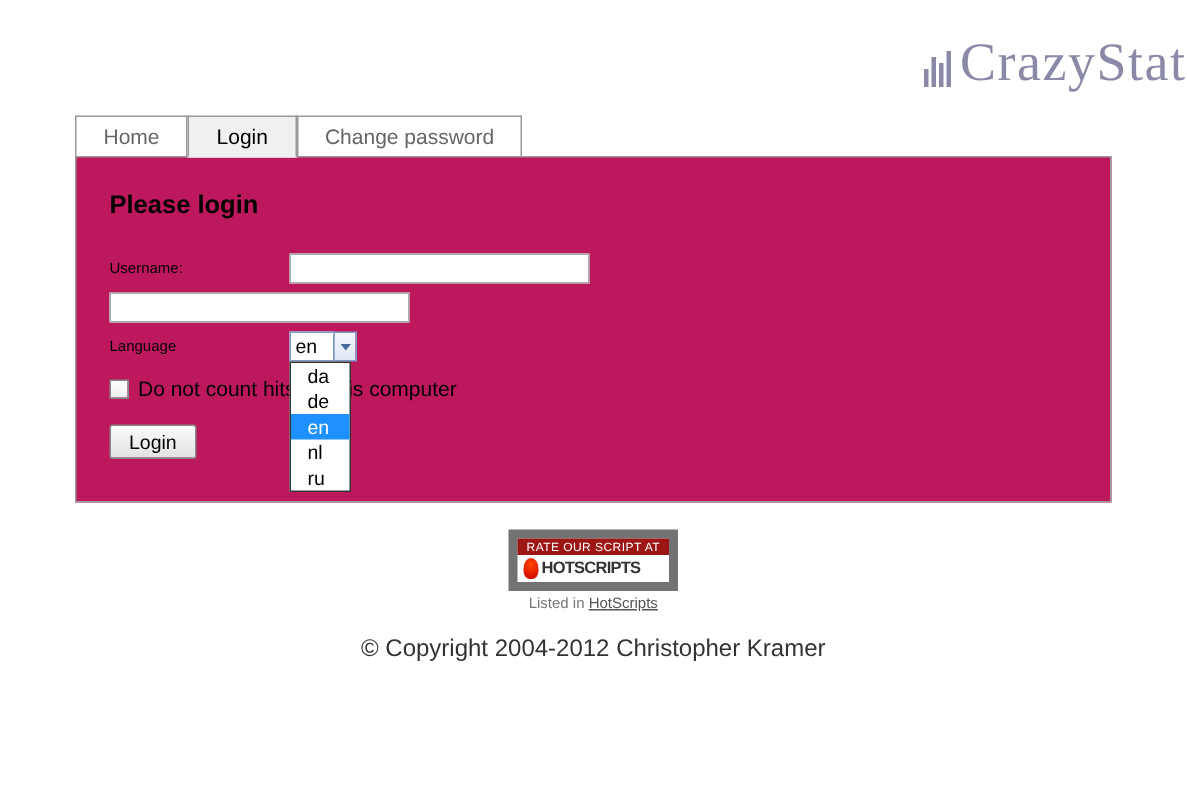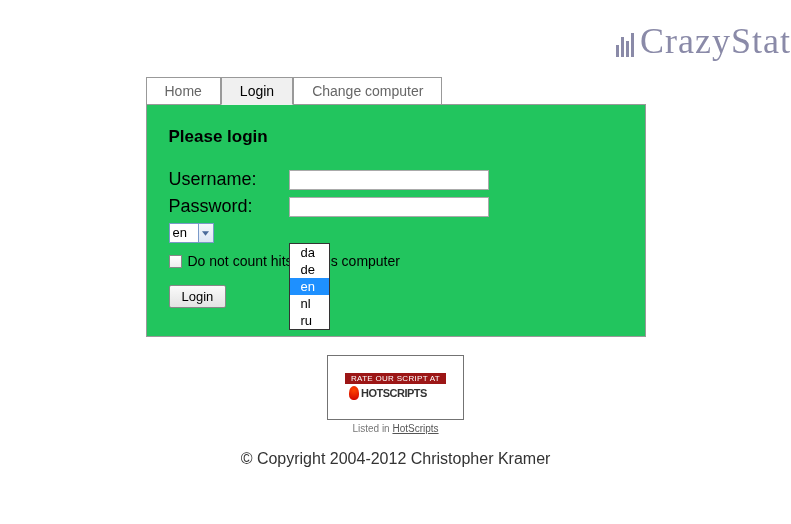--- a/index.html
+++ b/index.html
@@ -31,21 +31,21 @@
       width: 3px;
       background: #8a8aa8;
       margin-right: 2px;
       vertical-align: bottom;
     }
     .logo-bars span:nth-child(1){ height: 12px; }
     .logo-bars span:nth-child(2){ height: 20px; }
     .logo-bars span:nth-child(3){ height: 16px; }
     .logo-bars span:nth-child(4){ height: 24px; }
     .container {
-      width: 500px;
+      width: 691px;
       margin: 0 auto;
       position: relative;
     }
     .tabs {
       display: flex;
     }
     .tab {
       border: 1px solid #999;
       border-bottom: none;
       padding: 5px 18px;
@@ -58,39 +58,39 @@
     .tab.active {
       color: #000;
       font-weight: normal;
       border-bottom: 1px solid #f0f0f0;
       position: relative;
       z-index: 2;
       background: #f0f0f0;
     }
     .panel {
       border: 1px solid #999;
-      background: #22c55e;
+      background: #be185d;
       padding: 22px 22px 28px 22px;
       margin-top: -1px;
       position: relative;
       min-height: 230px;
     }
     .panel h2 {
       font-size: 17px;
       font-weight: bold;
       margin-bottom: 22px;
     }
     .form-row {
       display: flex;
       align-items: center;
       margin-bottom: 6px;
     }
     .form-label {
       width: 120px;
-      font-size: 18px;
+      font-size: 10px;
     }
     .form-input {
       width: 200px;
       height: 20px;
       border: 1px solid #aaa;
       background: #fff;
       font-size: 13px;
       padding: 0 3px;
     }
     .lang-select {
@@ -159,23 +159,23 @@
       border-radius: 2px;
     }
     .footer {
       text-align: center;
       margin-top: 18px;
       font-size: 11px;
       color: #555;
     }
     .hotscripts-badge {
       display: inline-block;
-      border: 1px solid #737373;
-      background: #fff;
-      padding: 17px;
+      border: 6px solid #737373;
+      background: #fff;
+      padding: 0;
       font-size: 9px;
     }
     .hotscripts-top {
       background: #9c1616;
       color: #fff;
       padding: 1px 6px;
       font-size: 8px;
       letter-spacing: 0.3px;
     }
     .hotscripts-main {
@@ -206,37 +206,37 @@
 <div class="logo">
   <span class="logo-bars">
     <span></span><span></span><span></span><span></span>
   </span><span class="logo-text">CrazyStat</span>
 </div>
 
 <div class="container">
   <div class="tabs">
     <div class="tab">Home</div>
     <div class="tab active">Login</div>
-    <div class="tab">Change computer</div>
+    <div class="tab">Change password</div>
   </div>
 
   <div class="panel">
     <h2>Please login</h2>
 
     <div class="form-row">
       <div class="form-label">Username:</div>
       <input class="form-input" type="text" value="" style="">
     </div>
 
     <div class="form-row">
-      <div class="form-label">Password:</div>
       <input class="form-input" type="password" value="" style="">
     </div>
 
     <div class="form-row rel-wrap">
+      <div class="form-label">Language</div>
       <div class="lang-select">
         <span class="lang-box">en</span>
         <span class="lang-btn">
           <svg viewBox="0 0 8 5">
               <path d="M0 0 L8 0 L4 5 Z" fill="#4a6a9a"></path>
             </svg>
         </span>
       </div>
       <div class="dropdown">
         <div class="dropdown-item">da</div>

